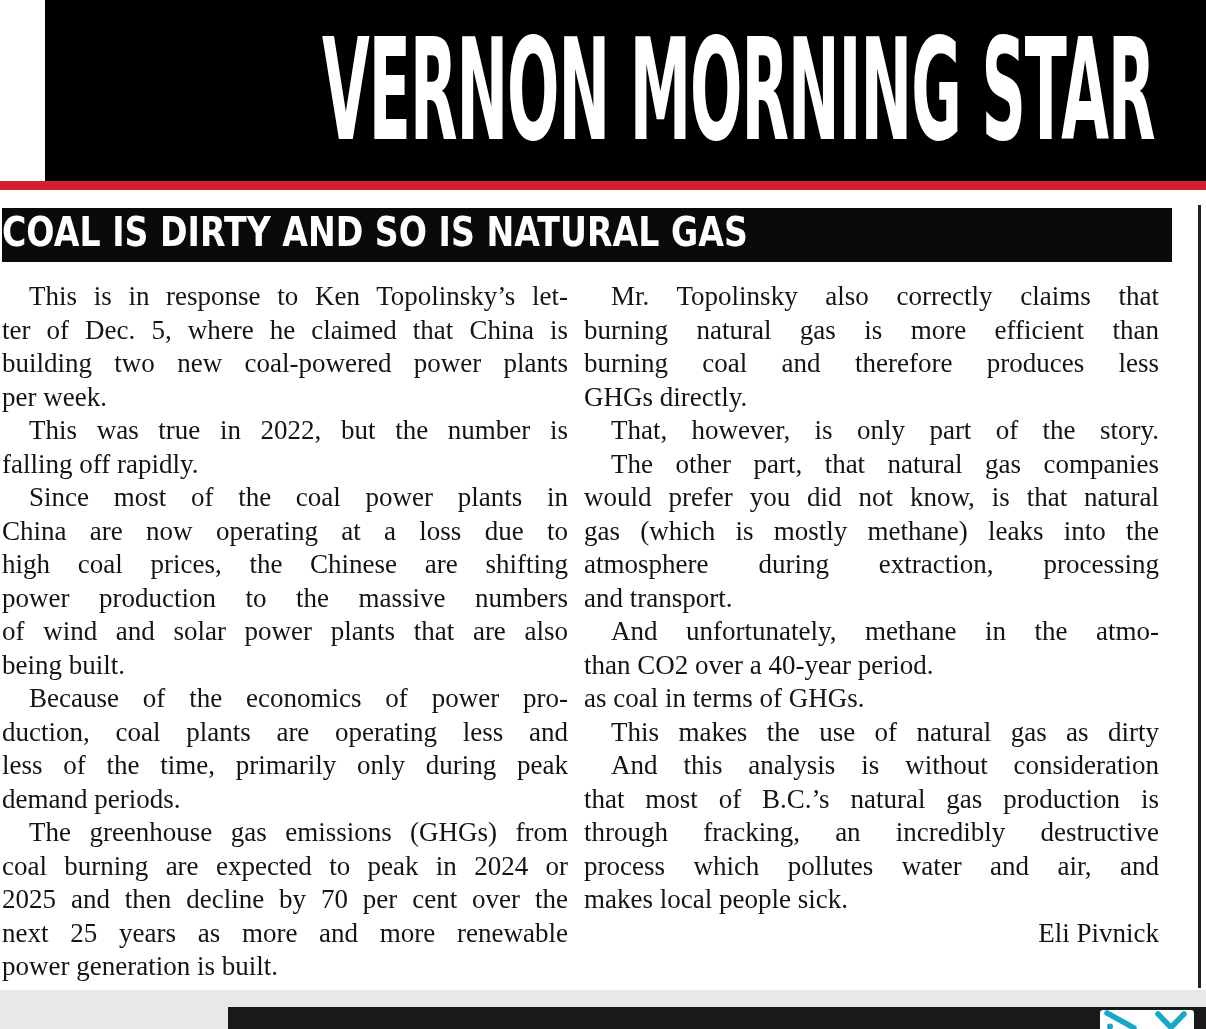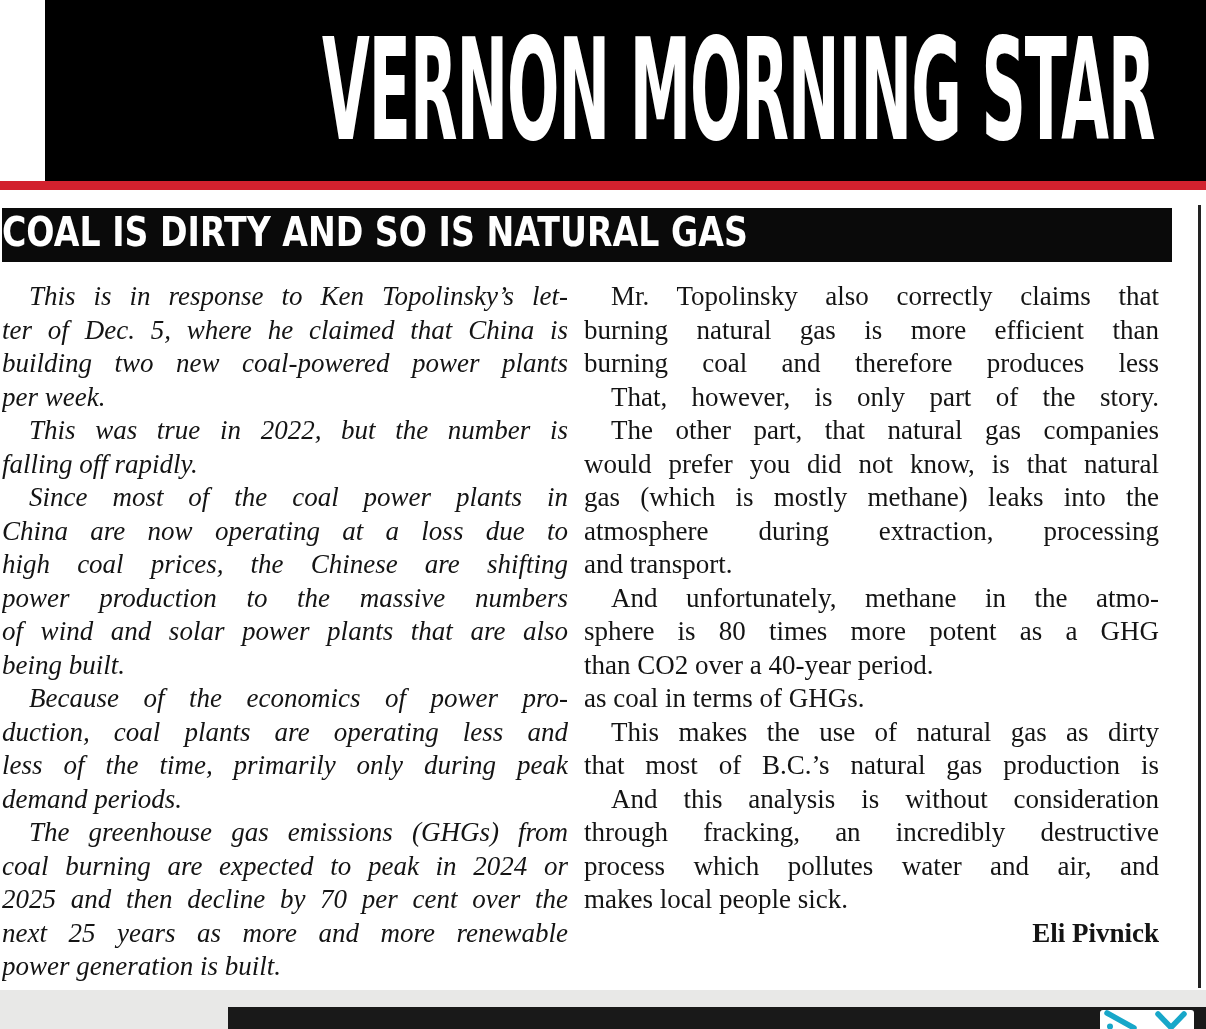--- a/index.html
+++ b/index.html
@@ -31,30 +31,30 @@
     background:#0a0a0a; display:flex; 
   }
   .headline-text {
     font-family:"DejaVu Sans", sans-serif; font-weight:bold;
     font-size:41px; color:#ffffff; margin-left:36px; white-space:nowrap;
     transform:scaleX(0.81); transform-origin:left center;
   }
 
   
   .col { position:absolute; top:280px; color:#141414; }
-  .col0 { left:2px;   width:566px;font-style:italic; }
+  .col0 { left:2px;   width:566px; }
   .col1 { left:584px; width:575px; }
   .ln {
     height:33.5px; line-height:33.5px; font-size:27px;
     text-align:justify; text-align-last:justify;
     overflow:hidden; white-space:normal;
   }
   .ln.end { text-align-last:left; }
   .ln.in  { text-indent:27px; }
-  .ln.sig { text-align-last:right; font-weight:bold; }
+  .ln.sig { text-align-last:right; font-weight:normal; }
 
   .col-rule {
     position:absolute; left:1198px; top:205px; width:3px; height:783px;
     background:#222222;
   }
 
   
   .gray-strip {
     position:absolute; left:0; top:990px; width:1206px; height:39px;
     background:#e8e8e7;
@@ -103,33 +103,33 @@
       <div class="ln in">The greenhouse gas emissions (GHGs) from</div>
       <div class="ln">coal burning are expected to peak in 2024 or</div>
       <div class="ln">2025 and then decline by 70 per cent over the</div>
       <div class="ln">next 25 years as more and more renewable</div>
       <div class="ln end">power generation is built.</div>
     </div>
   <div class="col col1">
       <div class="ln in">Mr. Topolinsky also correctly claims that</div>
       <div class="ln">burning natural gas is more efficient than</div>
       <div class="ln">burning coal and therefore produces less</div>
+      <div class="ln end">GHGs directly.</div>
       <div class="ln in">That, however, is only part of the story.</div>
       <div class="ln in">The other part, that natural gas companies</div>
       <div class="ln">would prefer you did not know, is that natural</div>
       <div class="ln">gas (which is mostly methane) leaks into the</div>
       <div class="ln">atmosphere during extraction, processing</div>
       <div class="ln end">and transport.</div>
       <div class="ln in">And unfortunately, methane in the atmo-</div>
-      <div class="ln">sphere is 80 times more potent as a GHG</div>
       <div class="ln end">than CO2 over a 40-year period.</div>
       <div class="ln end">as coal in terms of GHGs.</div>
       <div class="ln in">This makes the use of natural gas as dirty</div>
+      <div class="ln in">And this analysis is without consideration</div>
       <div class="ln">that most of B.C.’s natural gas production is</div>
-      <div class="ln in">And this analysis is without consideration</div>
       <div class="ln">through fracking, an incredibly destructive</div>
       <div class="ln">process which pollutes water and air, and</div>
       <div class="ln end">makes local people sick.</div>
       <div class="ln sig end" style="text-align: right;">Eli Pivnick</div>
     </div>
 
   <div class="col-rule"></div>
 </main>
 
 <footer class="gray-strip">

